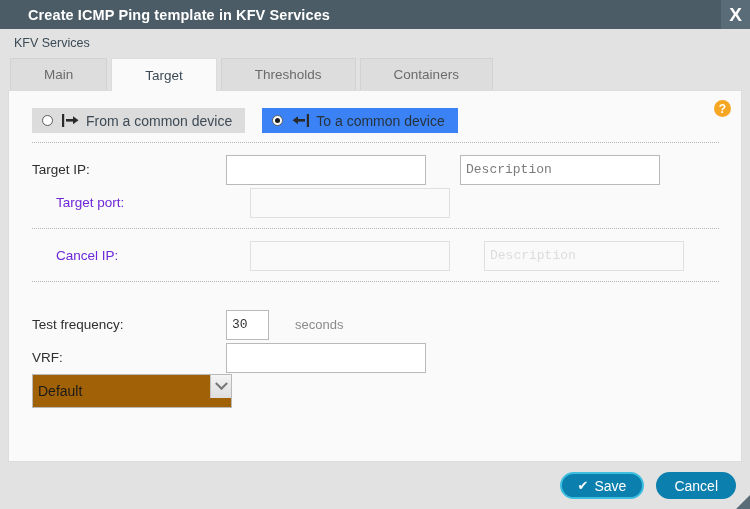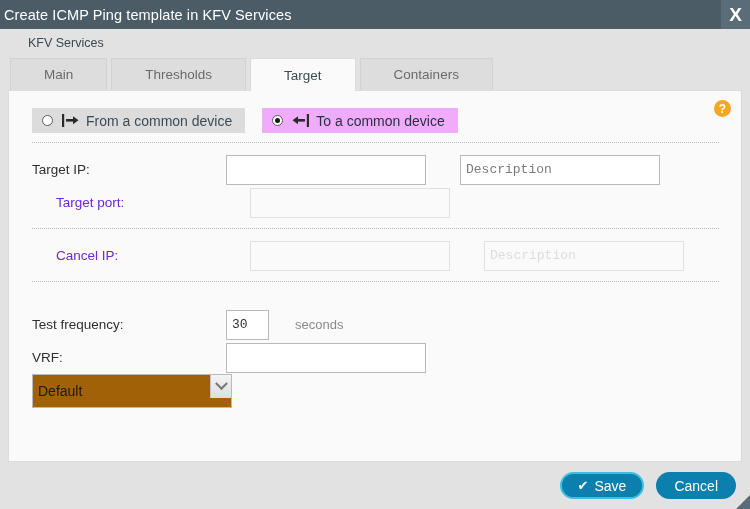--- a/index.html
+++ b/index.html
@@ -32,22 +32,22 @@
     height: 29px;
     background: #4b5c67;
     display: flex;
     align-items: center;
     justify-content: space-between;
     flex: 0 0 auto;
   }
   .titlebar-title {
     color: #ffffff;
     font-size: 14.5px;
-    font-weight: normal;
-    padding-left: 4px;
+    font-weight: bold;
+    padding-left: 28px;
     letter-spacing: 0.1px;
     white-space: nowrap;
   }
   .close-btn {
     width: 29px;
     height: 29px;
     background: #5a6c78;
     color: #ffffff;
     font-size: 19px;
     font-weight: bold;
@@ -57,21 +57,21 @@
     cursor: pointer;
     line-height: 1;
   }
 
   
   .breadcrumb {
     height: 28px;
     background: #e2e2e2;
     display: flex;
     align-items: center;
-    padding-left: 28px;
+    padding-left: 14px;
     color: #3a4a55;
     font-size: 12.5px;
     flex: 0 0 auto;
   }
 
   
   .tabstrip {
     height: 33px;
     background: #e2e2e2;
     display: flex;
@@ -150,21 +150,21 @@
     align-items: center;
     height: 25px;
     padding: 0 13px 0 10px;
     background: #dcdcdc;
     color: #3d4a55;
     font-size: 14px;
     cursor: pointer;
     box-sizing: border-box;
   }
   .mode-opt.selected {
-    background: #f0abfc;
+    background: #3b82f6;
     color: #27333b;
   }
   .mode-opt + .mode-opt { margin-left: 17px; }
   .radio {
     width: 11px;
     height: 11px;
     border-radius: 50%;
     border: 1px solid #5a5a5a;
     background: #ffffff;
     box-sizing: border-box;
@@ -327,22 +327,22 @@
     <div class="titlebar-title">Create ICMP Ping template in KFV Services</div>
     <div class="close-btn">X</div>
   </div>
 
   <div class="breadcrumb">
     <span>KFV Services</span>
   </div>
 
   <div class="tabstrip">
     <div class="tab">Main</div>
+    <div class="tab active">Target</div>
     <div class="tab">Thresholds</div>
-    <div class="tab active">Target</div>
     <div class="tab">Containers</div>
   </div>
 
   <div class="content-wrap">
     <div class="content">
 
       <div class="help-icon">?</div>
 
       <div class="mode-row">
 

